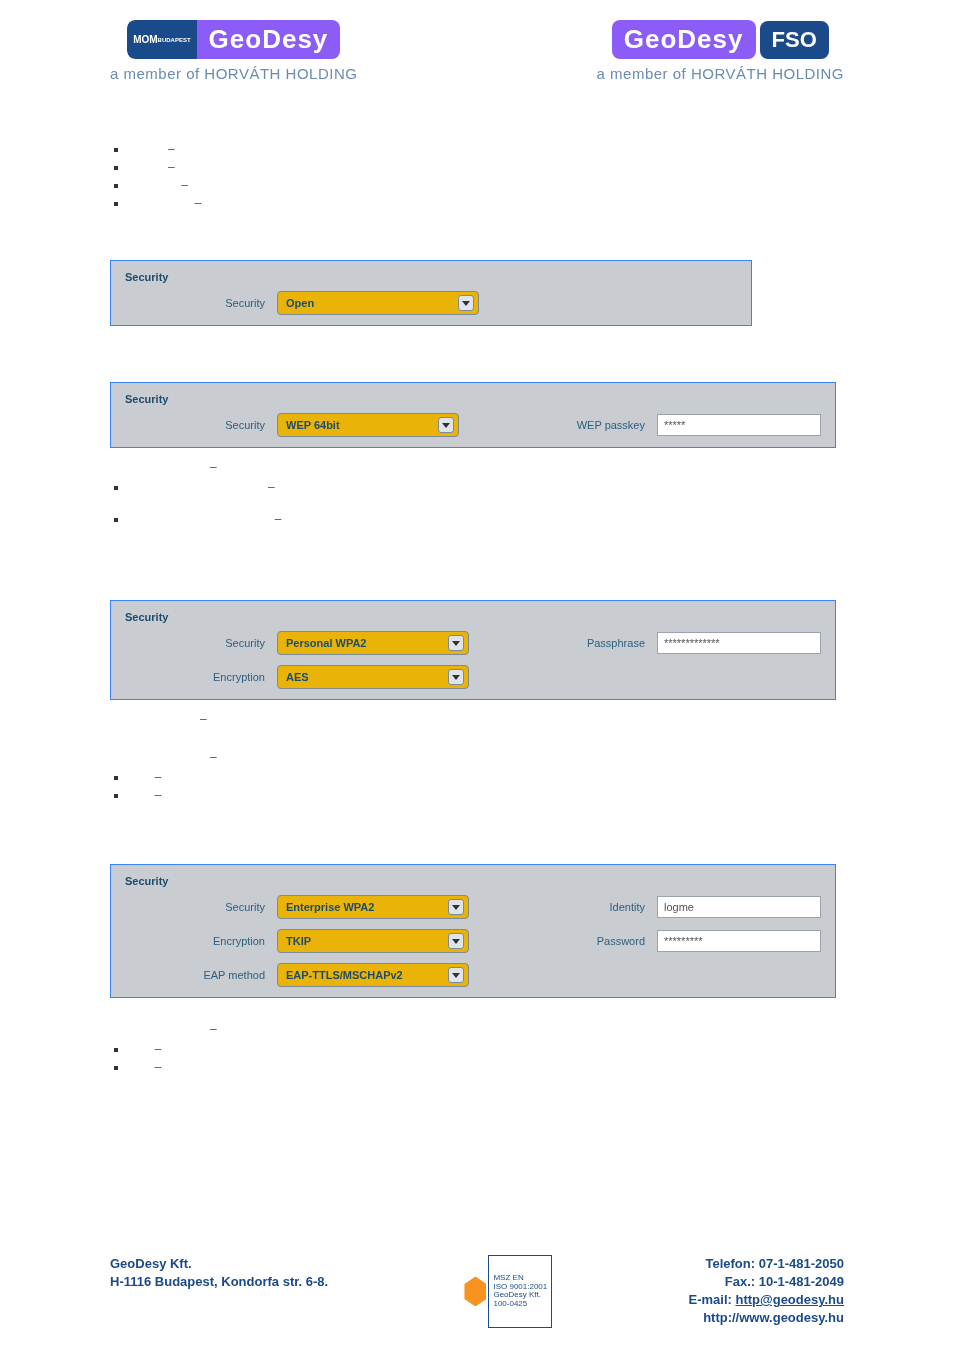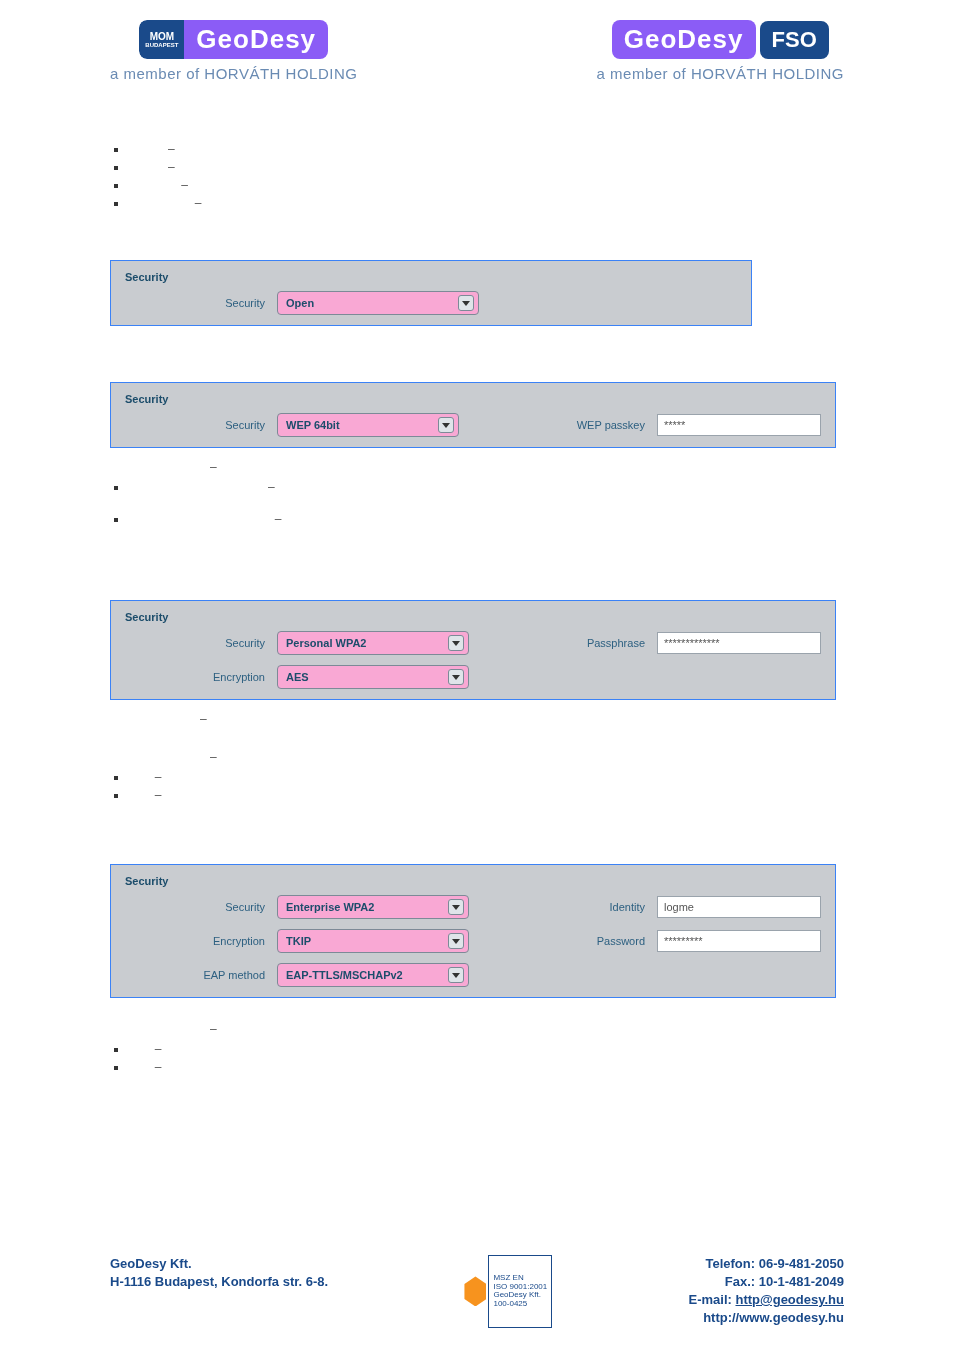--- a/index.html
+++ b/index.html
@@ -1,33 +1,33 @@
 <!DOCTYPE html>
 <html><head>
 <meta charset="utf-8">
 <style>
   html,body{margin:0;padding:0;background:#fff;font-family:Arial,Helvetica,sans-serif;font-size:12px;color:#333}
   .page{width:954px;margin:0 auto;position:relative;min-height:1348px;box-sizing:border-box;padding-top:20px}
   .header{display:flex;justify-content:space-between;padding:0 110px 0 110px}
   .logo{display:flex;flex-direction:column;align-items:center}
   .logo-box{display:flex;border-radius:8px;overflow:hidden}
-  .logo-mom{background:#1a4a8a;color:#fff;font-weight:bold;font-size:10px;padding:6px 6px;display:flex;flex-direction:column;align-items:center;justify-content:center;border-radius:8px 0 0 8px}
+  .logo-mom{background:#1a4a8a;color:#fff;font-weight:bold;font-size:10px;padding:6px 6px;display:flex;flex-direction:row;align-items:center;justify-content:center;border-radius:8px 0 0 8px}
   .logo-geo{background:#8b5cf6;color:#fff;font-weight:bold;font-size:26px;padding:4px 12px;letter-spacing:1px}
   .logo-fso{background:#1a4a8a;color:#fff;font-weight:bold;font-size:22px;padding:6px 12px;border-radius:8px;margin-left:4px}
   .logo-sub{color:#6a8bb3;font-size:15px;margin-top:6px;letter-spacing:0.5px}
   .content{padding:30px 110px 0 110px}
   ul.plain{list-style:square;margin:6px 0 6px 18px;padding:0;color:#333}
   ul.plain li{margin:4px 0;min-height:12px}
   .dash{color:#555}
   .panel{background:#c9ccd0;border:1px solid #3b82f6;margin:20px 8px 12px 0;font-size:11px;color:#1c4d6b}
   .panel .title{font-weight:bold;padding:10px 14px 4px 14px;color:#1c4d6b}
   .panel .row{display:flex;align-items:center;padding:4px 14px 10px 14px;gap:12px}
   .panel .row+.row{padding-top:0}
   .lbl{text-align:right;width:140px;color:#2d6081}
-  .sel{display:flex;align-items:center;background:#f9a8d4;border:1px solid #7d8a97;border-radius:4px;height:22px;width:170px;position:relative;padding:0 22px 0 8px;font-weight:bold;color:#1c4d6b}
+  .sel{display:flex;align-items:center;background:#eab308;border:1px solid #7d8a97;border-radius:4px;height:22px;width:170px;position:relative;padding:0 22px 0 8px;font-weight:bold;color:#1c4d6b}
   .sel .caret{position:absolute;right:4px;top:3px;width:14px;height:14px;border:1px solid #7d8a97;border-radius:3px;background:#dfe4e9;display:flex;align-items:center;justify-content:center}
   .sel .caret::after{content:"";border-left:4px solid transparent;border-right:4px solid transparent;border-top:5px solid #333}
   .txt{background:#fff;border:1px solid #9aa3ac;height:20px;width:150px;padding:0 6px;font-size:11px;color:#555}
   .spacer{flex:1}
   .footer{position:absolute;bottom:20px;left:0;right:0;padding:0 110px;display:flex;align-items:flex-start;justify-content:space-between}
   .footer .addr{color:#1a4a8a;font-weight:bold;font-size:13px;line-height:1.4}
   .footer .cert{display:flex;align-items:center;gap:2px}
   .cert-ribbon{width:22px;height:30px;background:#f7931e;clip-path:polygon(50% 0,100% 25%,100% 75%,50% 100%,0 75%,0 25%)}
   .cert-box{border:1px solid #1a4a8a;padding:18px 4px;font-size:8px;color:#1a4a8a;line-height:1.1}
   .footer .contact{color:#1a4a8a;font-weight:bold;font-size:13px;text-align:right;line-height:1.4}
@@ -195,20 +195,20 @@
     <div class="cert">
       <div class="cert-ribbon"></div>
       <div class="cert-box">
         <div>MSZ EN</div>
         <div>ISO 9001:2001</div>
         <div>GeoDesy Kft.</div>
         <div>100-0425</div>
       </div>
     </div>
     <div class="contact">
-      <div>Telefon: 06-9-481-2050</div>
+      <div>Telefon: 07-1-481-2050</div>
       <div>Fax.: 10-1-481-2049</div>
       <div><span>E-mail: </span><a href="#">http@geodesy.hu</a></div>
       <div>http://www.geodesy.hu</div>
     </div>
   </div>
 
 </div>
 
 </body></html>

